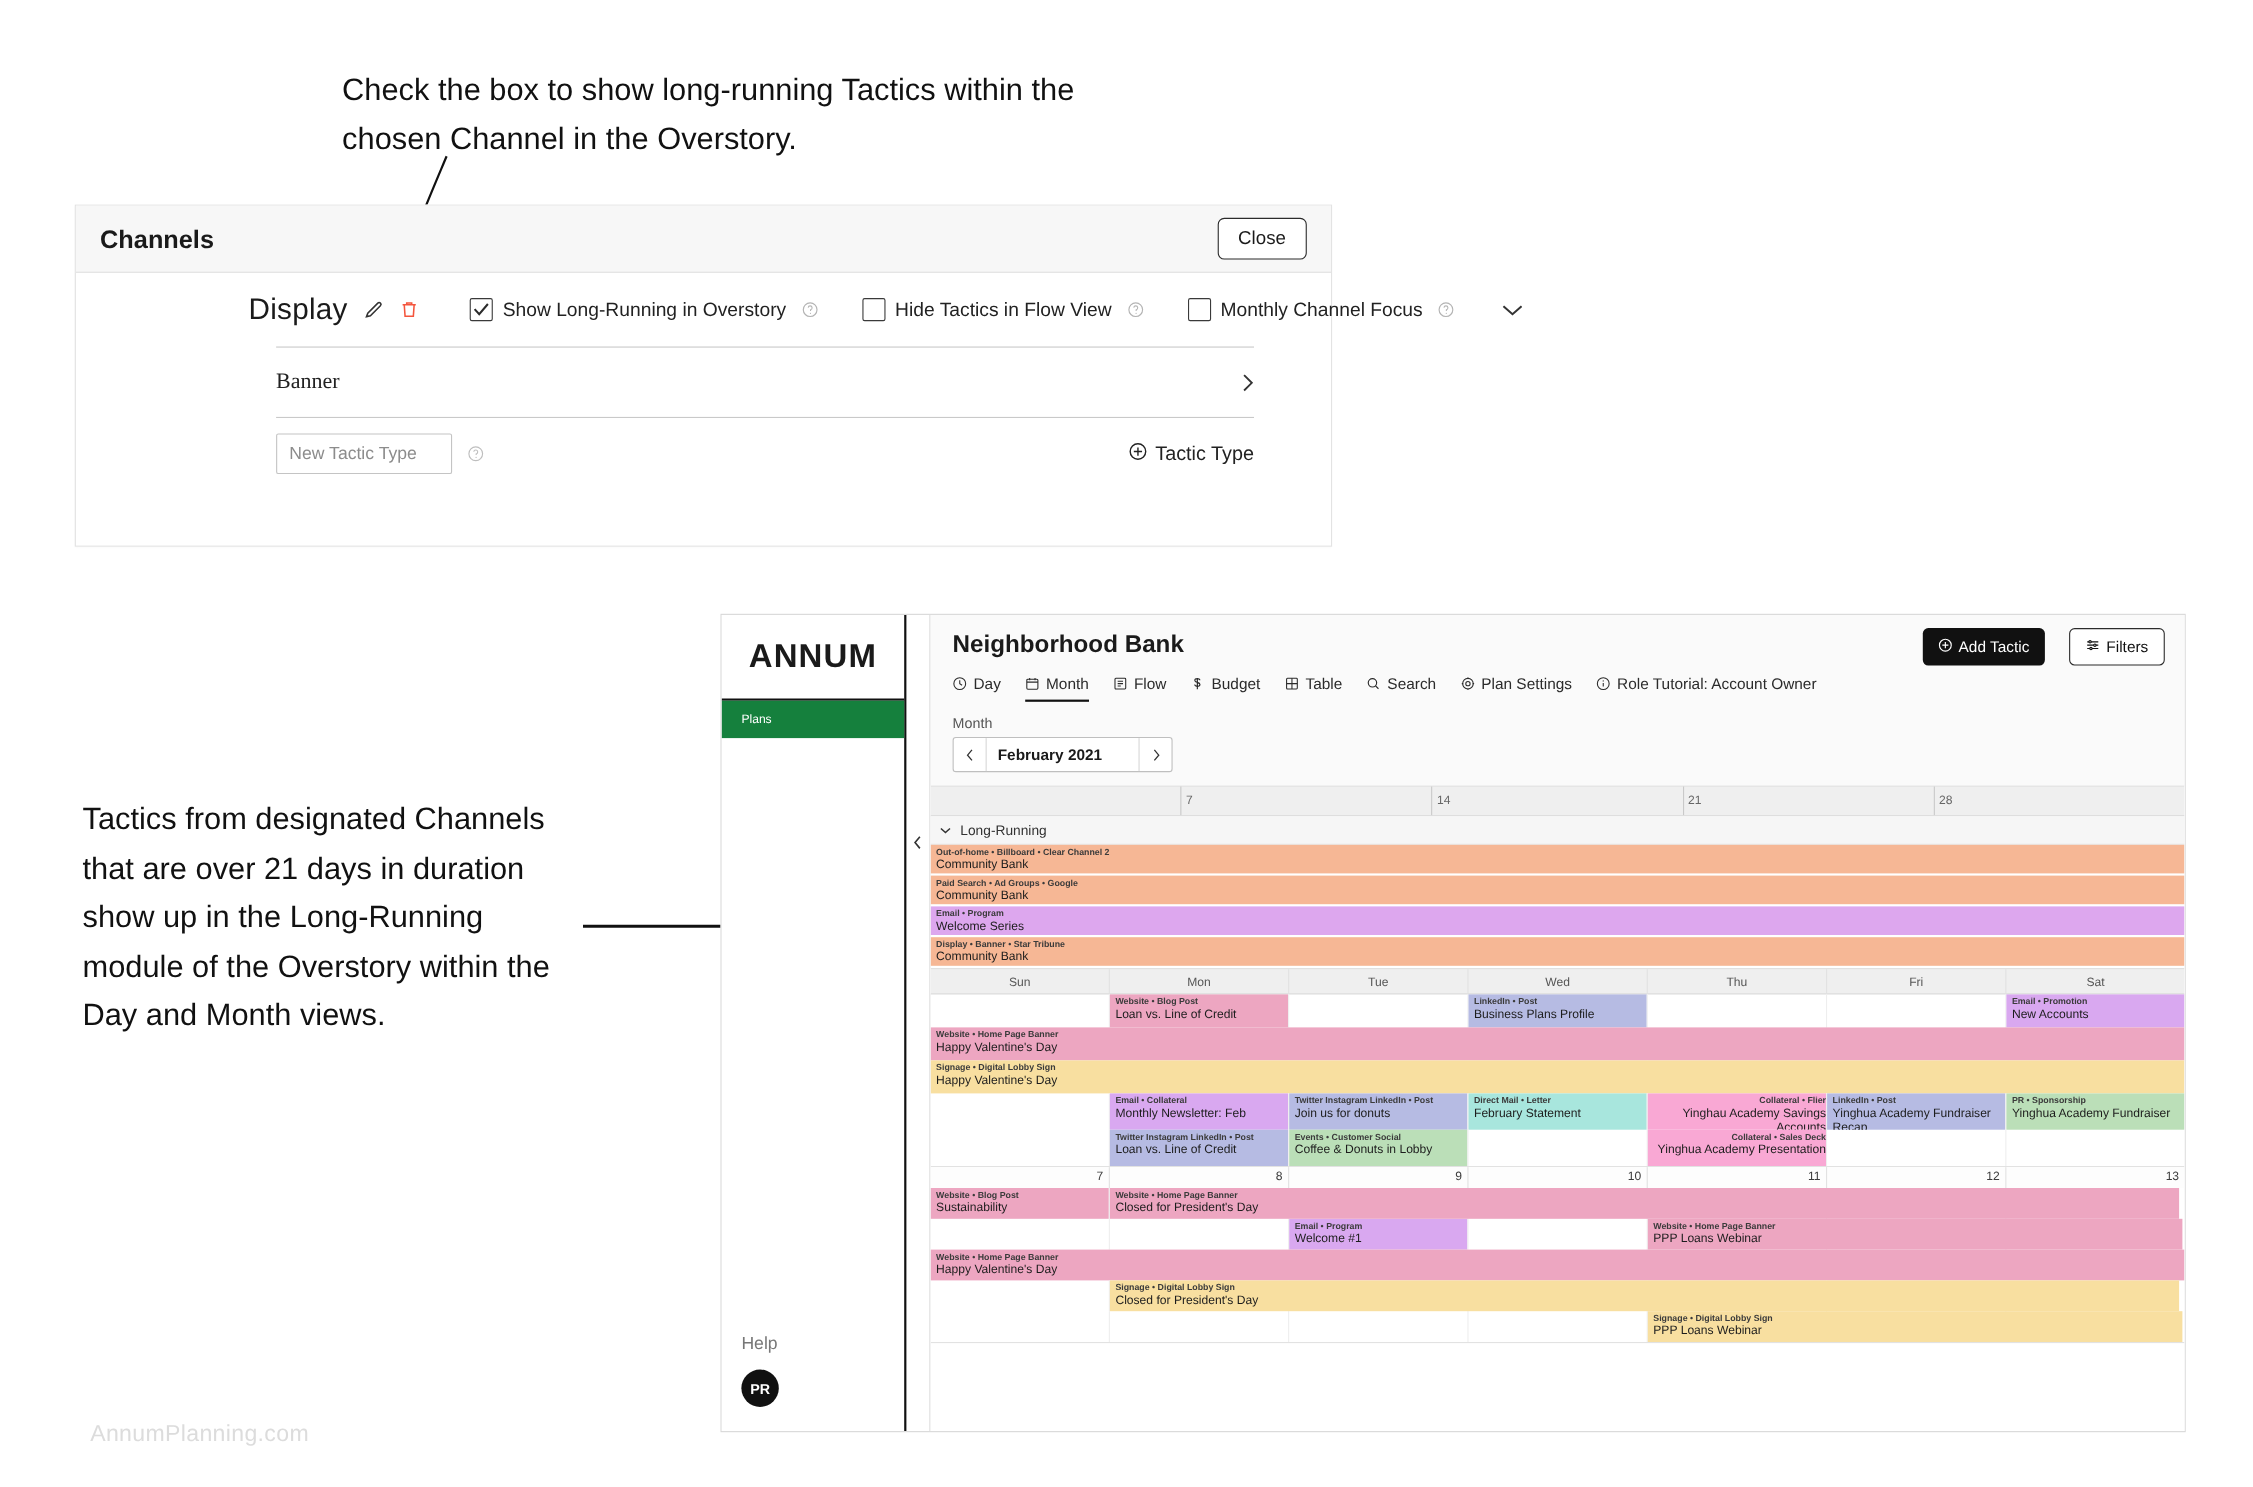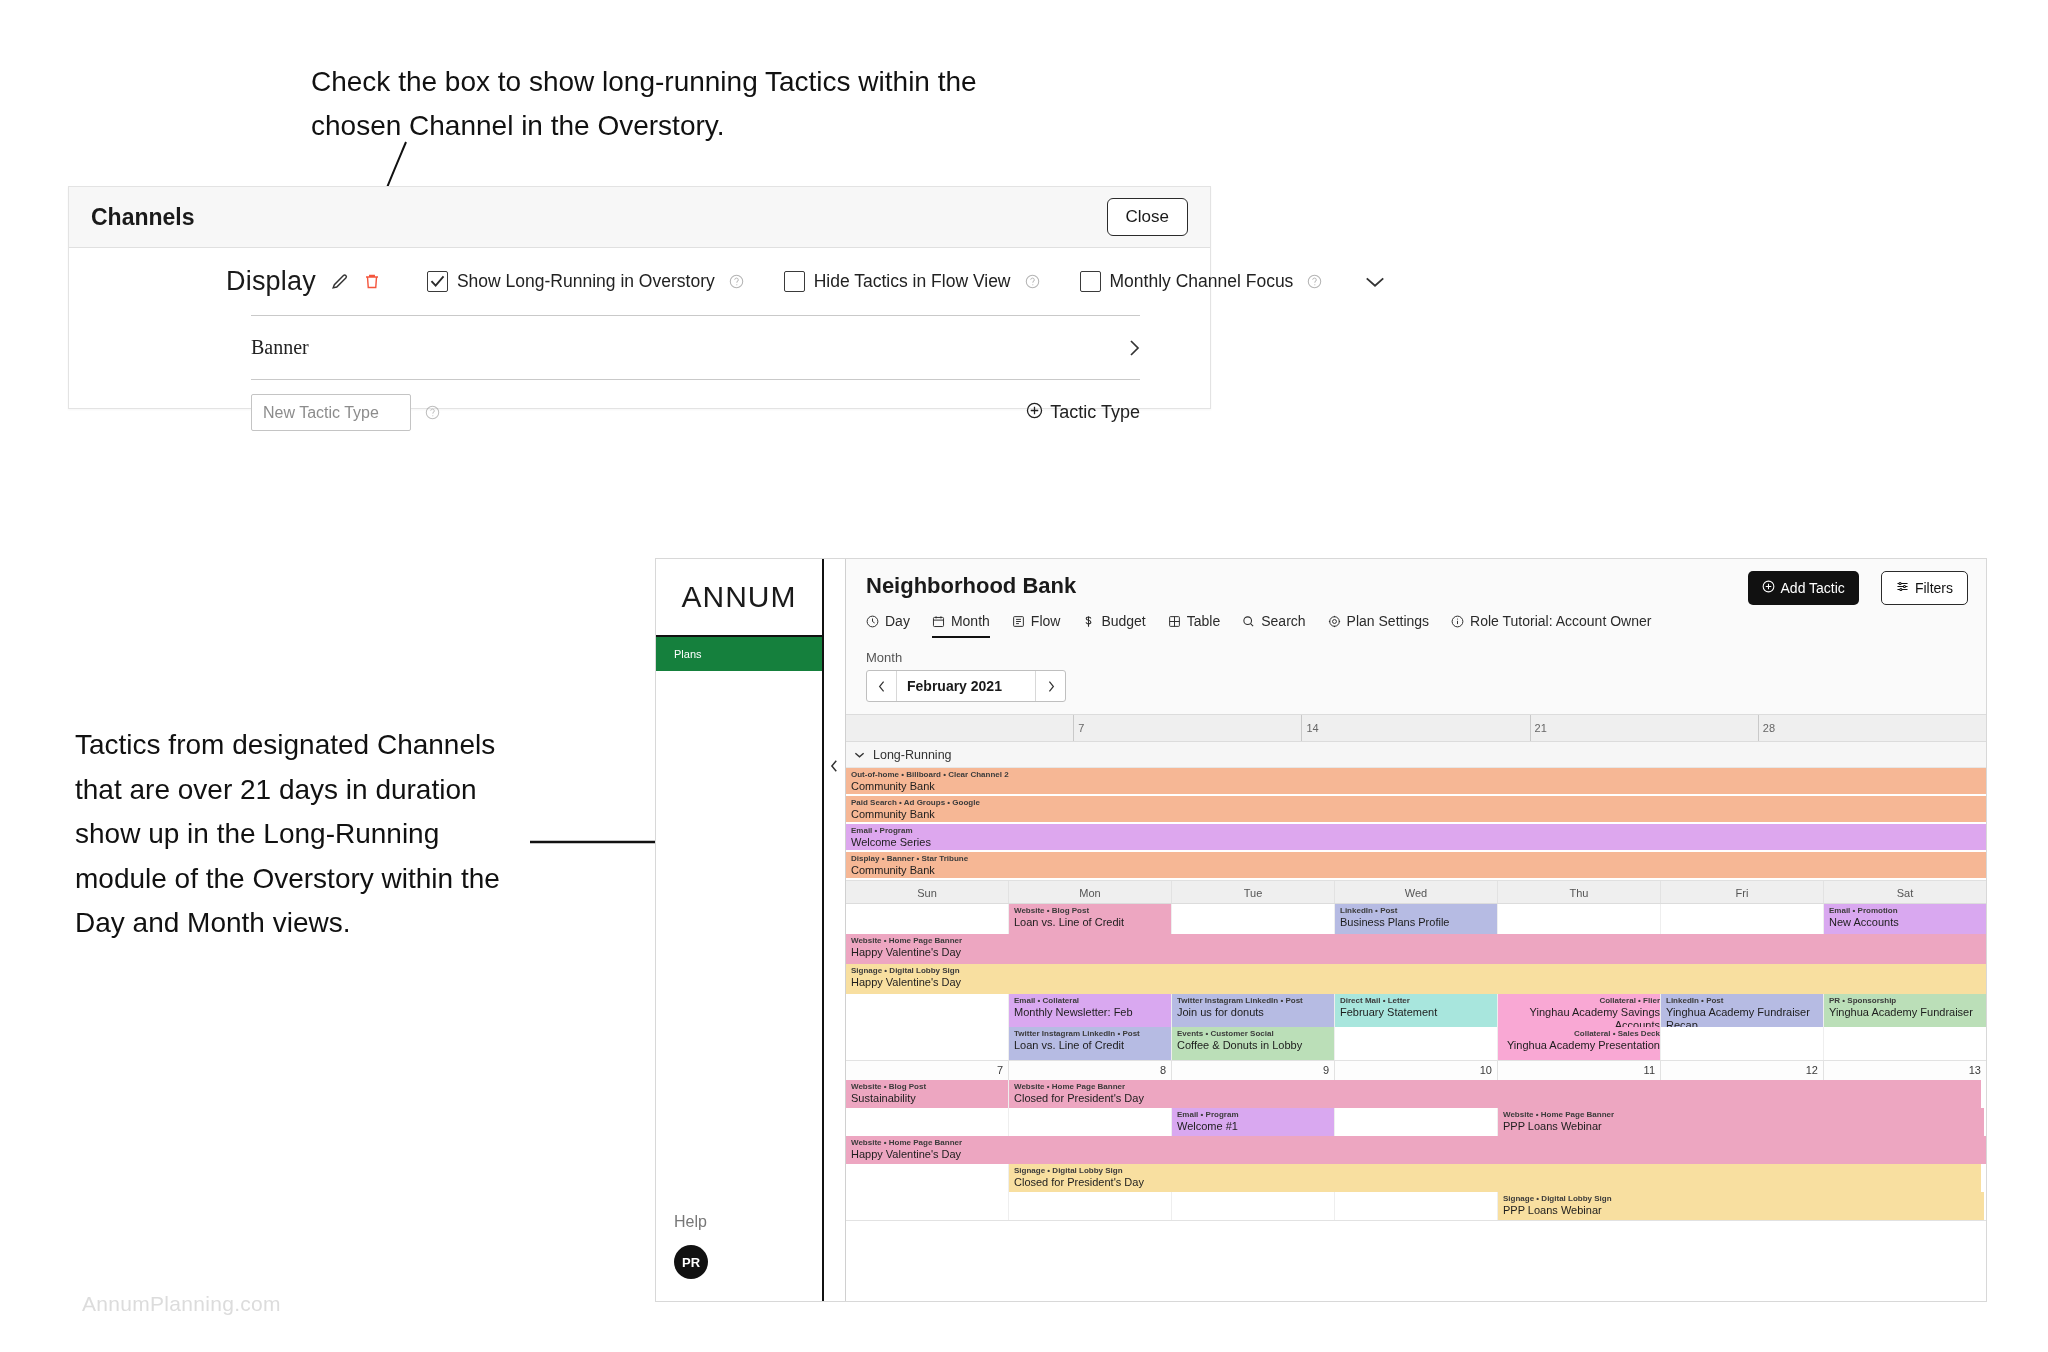--- a/index.html
+++ b/index.html
@@ -33,21 +33,21 @@
     font-size: 21px; color: #dcdcdc; letter-spacing: .3px;
   }
 
   
   #pointer-curve { position:absolute; left:330px; top:140px; }
   #pointer-arrow { position:absolute; left:530px; top:832px; }
 
   
   #channels-panel {
     position: absolute; left: 68px; top: 186px;
-    width: 1143px; height: 223px;
+    width: 1143px; height: 311px;
     background: #ffffff;
     border: 1px solid #e3e3e3;
     box-shadow: 0 1px 2px rgba(0,0,0,.04);
   }
   #channels-header {
     height: 61px;
     background: #f7f7f7;
     border-bottom: 1px solid #e0e0e0;
     display: flex; align-items: center;
     padding: 0 22px 0 22px;
@@ -122,21 +122,21 @@
   }
   #app-sidebar {
     width: 168px; flex: 0 0 168px;
     background: #fff; border-right: 2px solid #111;
     display:flex; flex-direction:column;
     position:relative;
   }
   #annum-logo {
     height: 78px; display:flex; align-items:center; justify-content:center;
     border-bottom: 2px solid #111;
-    font-size: 30px; font-weight: 400; letter-spacing: 1px;
+    font-size: 30px; font-weight: 700; letter-spacing: 1px;
     font-family: "Liberation Sans", sans-serif;
   }
   #nav-plans {
     background:#15803d; color:#fff;
     font-size:11px; padding: 11px 0 11px 18px;
   }
   #sidebar-bottom { margin-top:auto; padding: 0 0 22px 18px; }
   #help-link { font-size:16px; color:#777; margin-bottom: 14px; }
   #avatar {
     width: 34px; height: 34px; border-radius: 50%;

